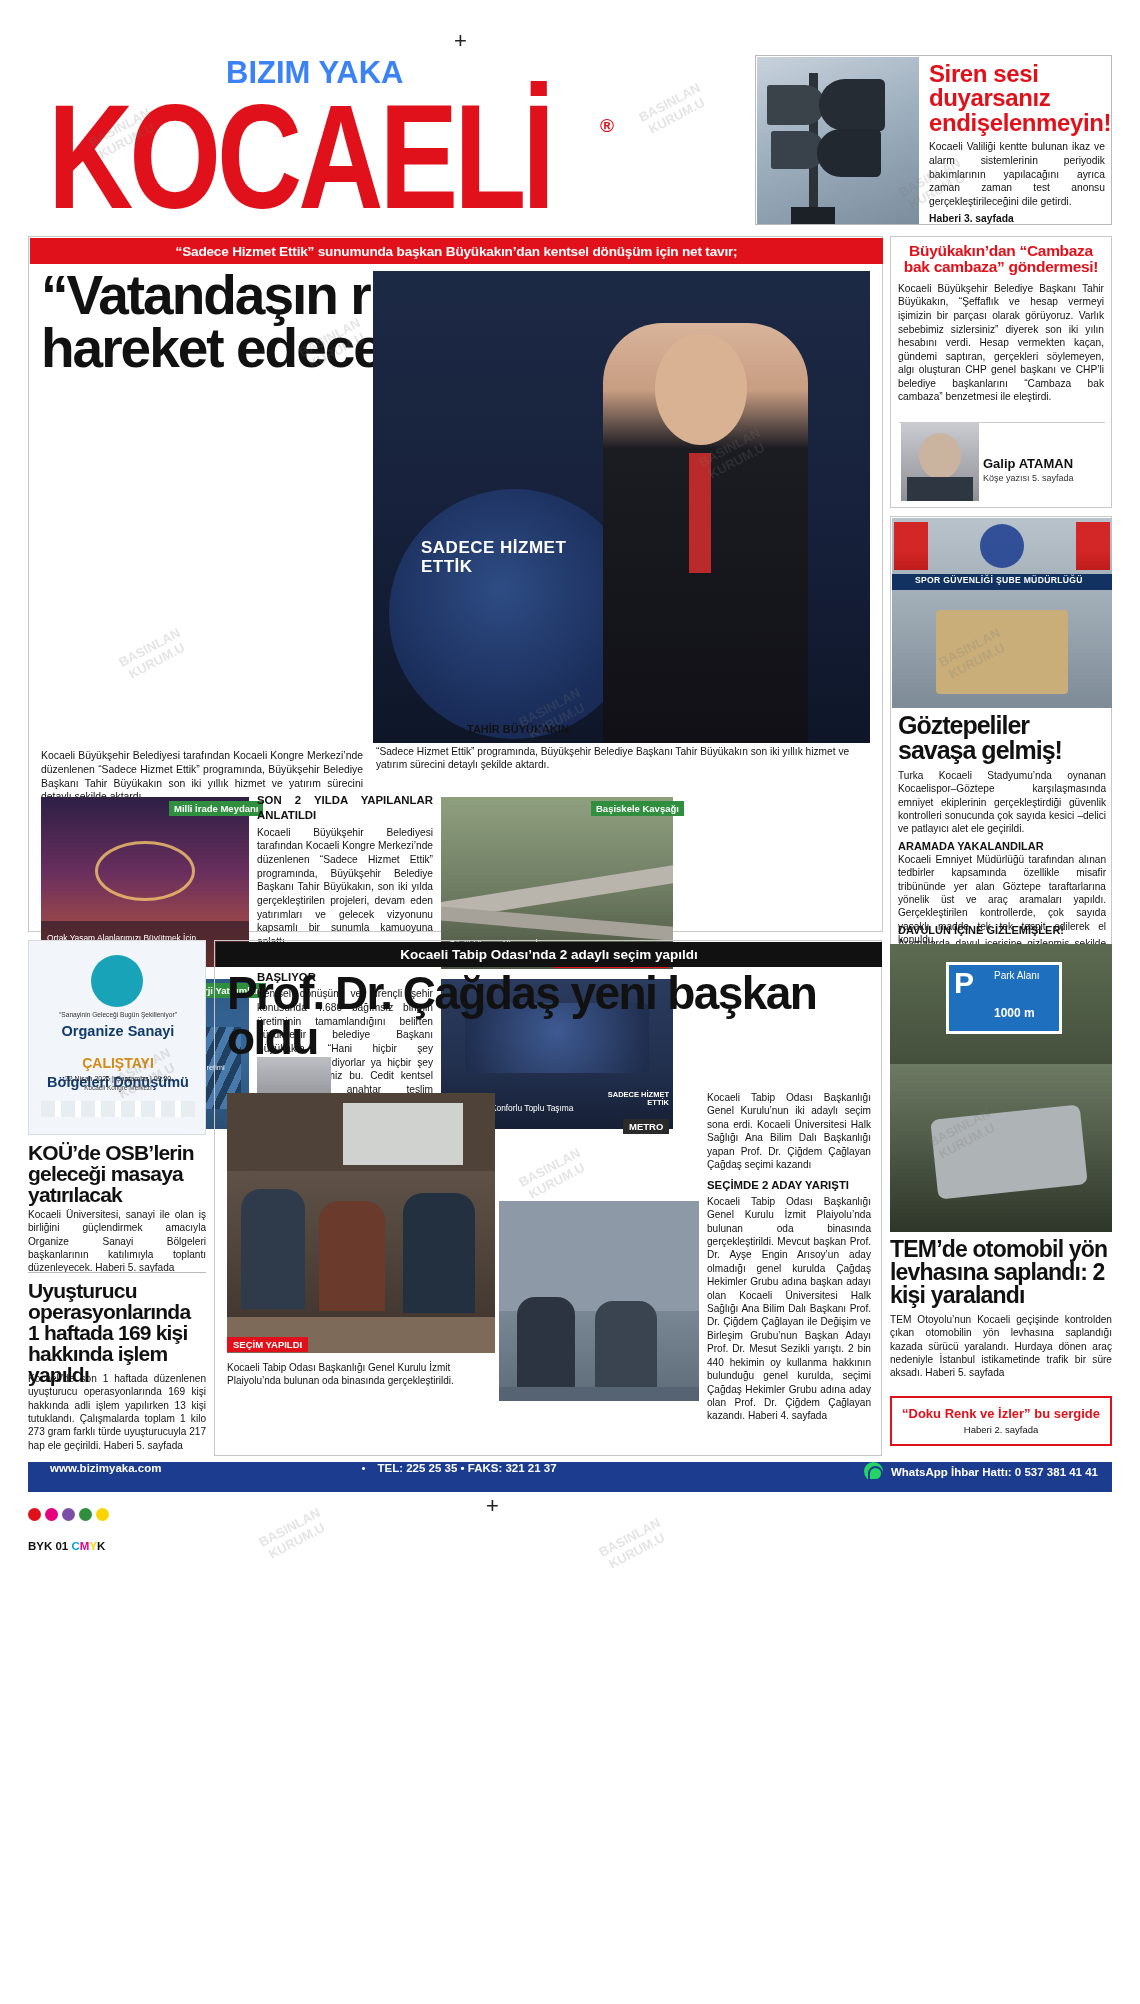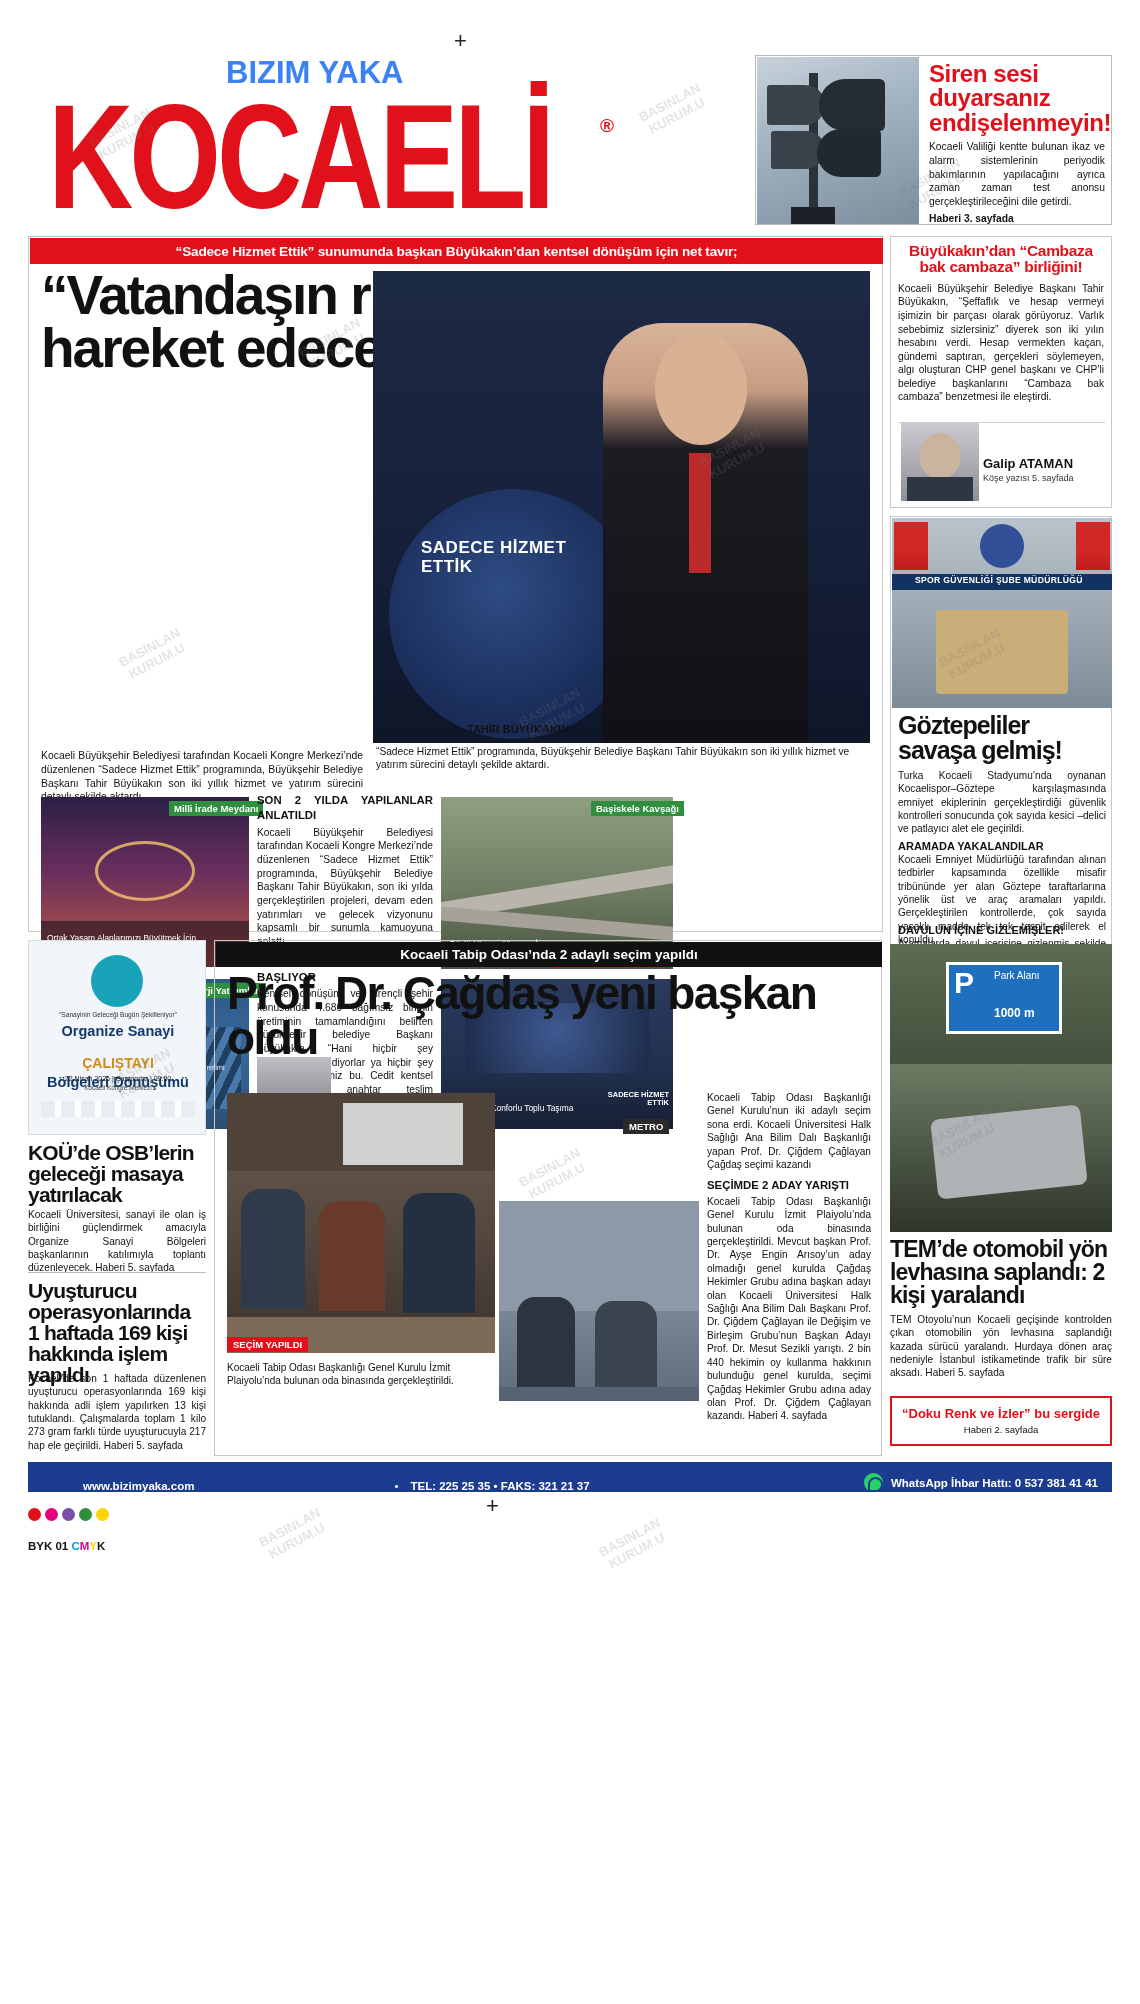--- a/index.html
+++ b/index.html
@@ -117,21 +117,21 @@
   
   .b3-img { position:absolute; left:890px; top:944px; width:222px; height:288px; background:linear-gradient(180deg,#6e7b63,#3c4636); overflow:hidden;}
   .b3 { position:absolute; left:890px; top:1238px; width:222px; height:220px;}
   .b3 h2 { font-size:23px; font-weight:bold; line-height:1.0; color:#111; letter-spacing:-.8px;}
   .b3 p { font-size:10.1px; line-height:1.32; color:#111; text-align:justify; margin-top:6px;}
   .b3-red { position:absolute; left:890px; top:1396px; width:222px; height:50px; border:2px solid #e0111a; display:flex; flex-direction:column; align-items:center; justify-content:center;}
   .b3-red .t1 { color:#e0111a; font-size:13px; font-weight:bold; line-height:1.1; text-align:center;}
   .b3-red .t2 { color:#111; font-size:9.5px; margin-top:3px;}
 
   
-  .footbar { position:absolute; left:28px; top:1462px; width:1084px; height:30px; background:#1b3c8f; color:#fff; display:flex; align-items:flex-end;padding-left:33px;}
+  .footbar { position:absolute; left:28px; top:1462px; width:1084px; height:30px; background:#1b3c8f; color:#fff; display:flex; align-items:flex-start;}
   .footbar .w { margin-left:22px; font-size:11.5px; font-weight:bold;}
   .footbar .dot { margin-left:200px; font-size:11.5px;}
   .footbar .tel { margin-left:12px; font-size:11.5px; font-weight:bold;}
   .footbar .wa { margin-left:auto; margin-right:14px; font-size:11.5px; font-weight:bold; display:flex; align-items:center; gap:8px;}
   .wa-circle { width:19px; height:19px; border-radius:50%; background:#25d366; display:inline-block; position:relative;}
   .wa-circle::after{content:"";position:absolute;left:4px;top:4px;width:11px;height:11px;border:2px solid #1b3c8f;border-radius:50% 50% 50% 2px;}
 
   .colorbar { position:absolute; left:28px; top:1508px; display:flex; gap:4px;}
   .colorbar span { width:13px; height:13px; border-radius:50%; display:block;}
   .cmyk { position:absolute; left:28px; top:1540px; font-size:11.5px; font-weight:bold; color:#111;}
@@ -228,21 +228,21 @@
       <span>Kentsel dönüşüm ve dirençli şehir konusunda 4.680 bağımsız birimin üretiminin tamamlandığını belirten büyükşehir belediye Başkanı Büyükakın, “Hani hiçbir şey yapmıyorsunuz diyorlar ya hiçbir şey yapmamış halimiz bu. Cedit kentsel dönüşümünde anahtar teslim aşamasına geldik” dedi.</span>
       <span class="sub-h">“VATANDAŞIN RIZASI OLACAK”</span>
       <span>İlçelerdeki dönüşümleri anlatan Büyükakın, “Biz inananlarla yola çıktık. İkna edilmişlerde izleyip görürler. Kimin yalan söylediğini, insanları kandırdığını zaman geçtikçe görecektir. Vatandaşlarımız bize inansın, biz onlar için çalışıyoruz. Bu binalara sevdiklerinize mezar olmasın istiyoruz” dedi</span>
     </div>
     <div style="position:absolute;left:228px;top:820px;width:74px;height:62px;background:linear-gradient(180deg,#bdbfc4,#7e8086);"></div>
     <div style="position:absolute;left:228px;top:884px;width:80px;font-size:8.6px;font-weight:bold;text-align:center;">Kerim YAVUZ</div>
     <div style="position:absolute;left:268px;top:896px;width:136px;font-size:11px;font-weight:bold;text-align:right;">haberi 6 ve 7 sayfada</div>
   </div>
 
   <div class="rbox r1">
-    <h2>Büyükakın’dan “Cambaza bak cambaza” birliğini!</h2>
+    <h2>Büyükakın’dan “Cambaza bak cambaza” göndermesi!</h2>
     <p>Kocaeli Büyükşehir Belediye Başkanı Tahir Büyükakın, “Şeffaflık ve hesap vermeyi işimizin bir parçası olarak görüyoruz. Varlık sebebimiz sizlersiniz” diyerek son iki yılın hesabını verdi. Hesap vermekten kaçan, gündemi saptıran, gerçekleri söylemeyen, algı oluşturan CHP genel başkanı ve CHP’li belediye başkanlarını “Cambaza bak cambaza” benzetmesi ile eleştirdi.</p>
     <div class="rule"></div>
     <div class="avatar">
       <div style="position:absolute;left:18px;top:10px;width:42px;height:46px;border-radius:50%;background:#cbb49f;"></div>
       <div style="position:absolute;left:6px;top:54px;width:66px;height:26px;background:#2e3641;"></div>
     </div>
     <div class="author">
       Galip ATAMAN<small>Köşe yazısı 5. sayfada</small>
     </div>
   </div>

